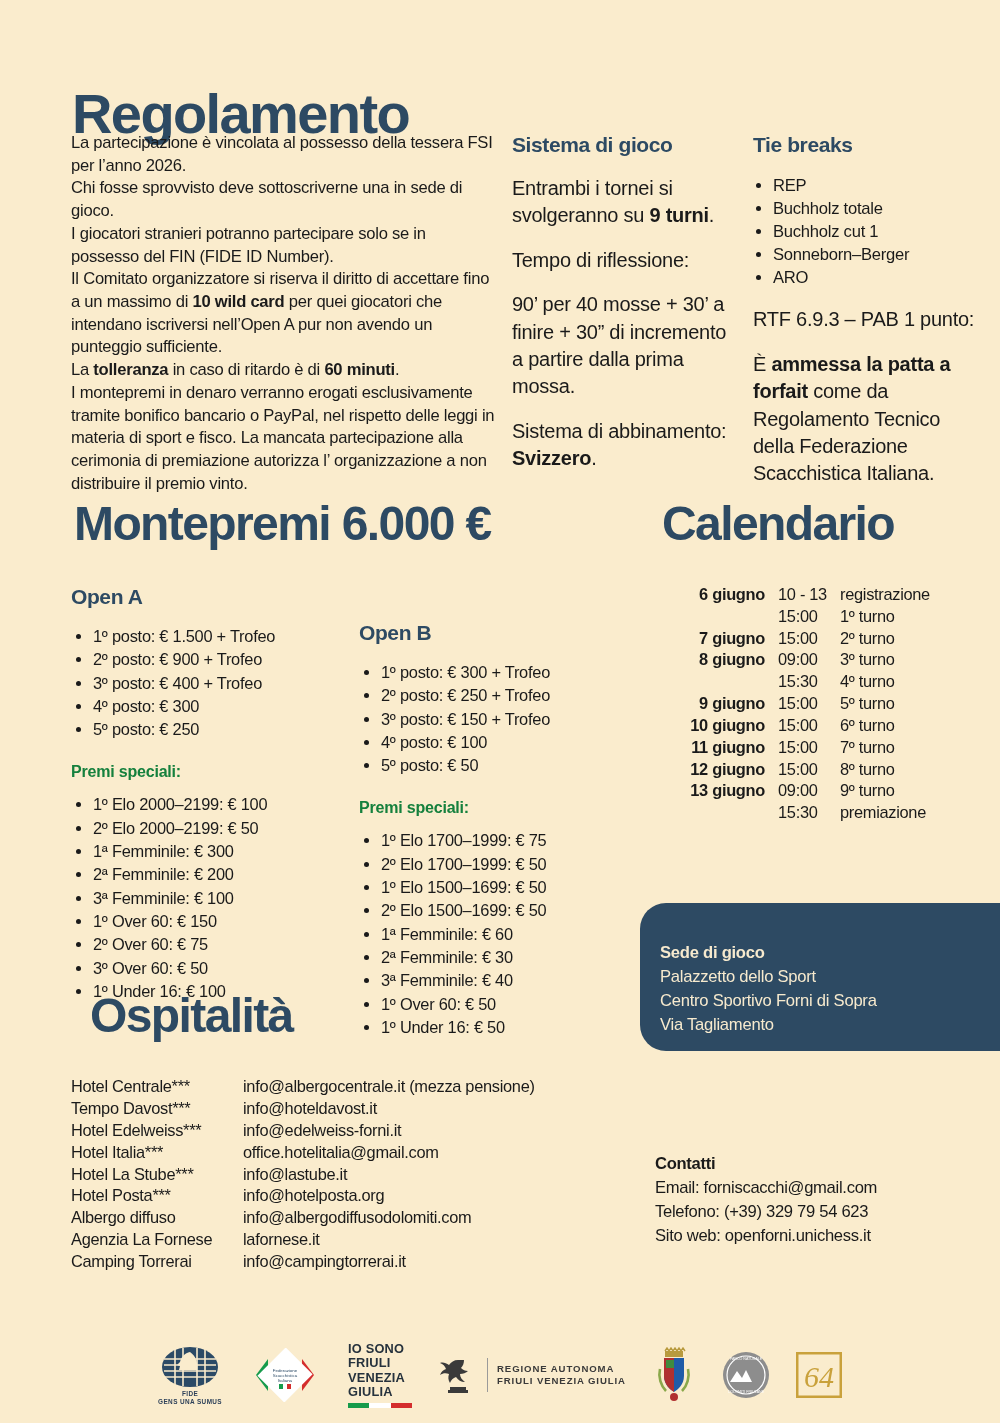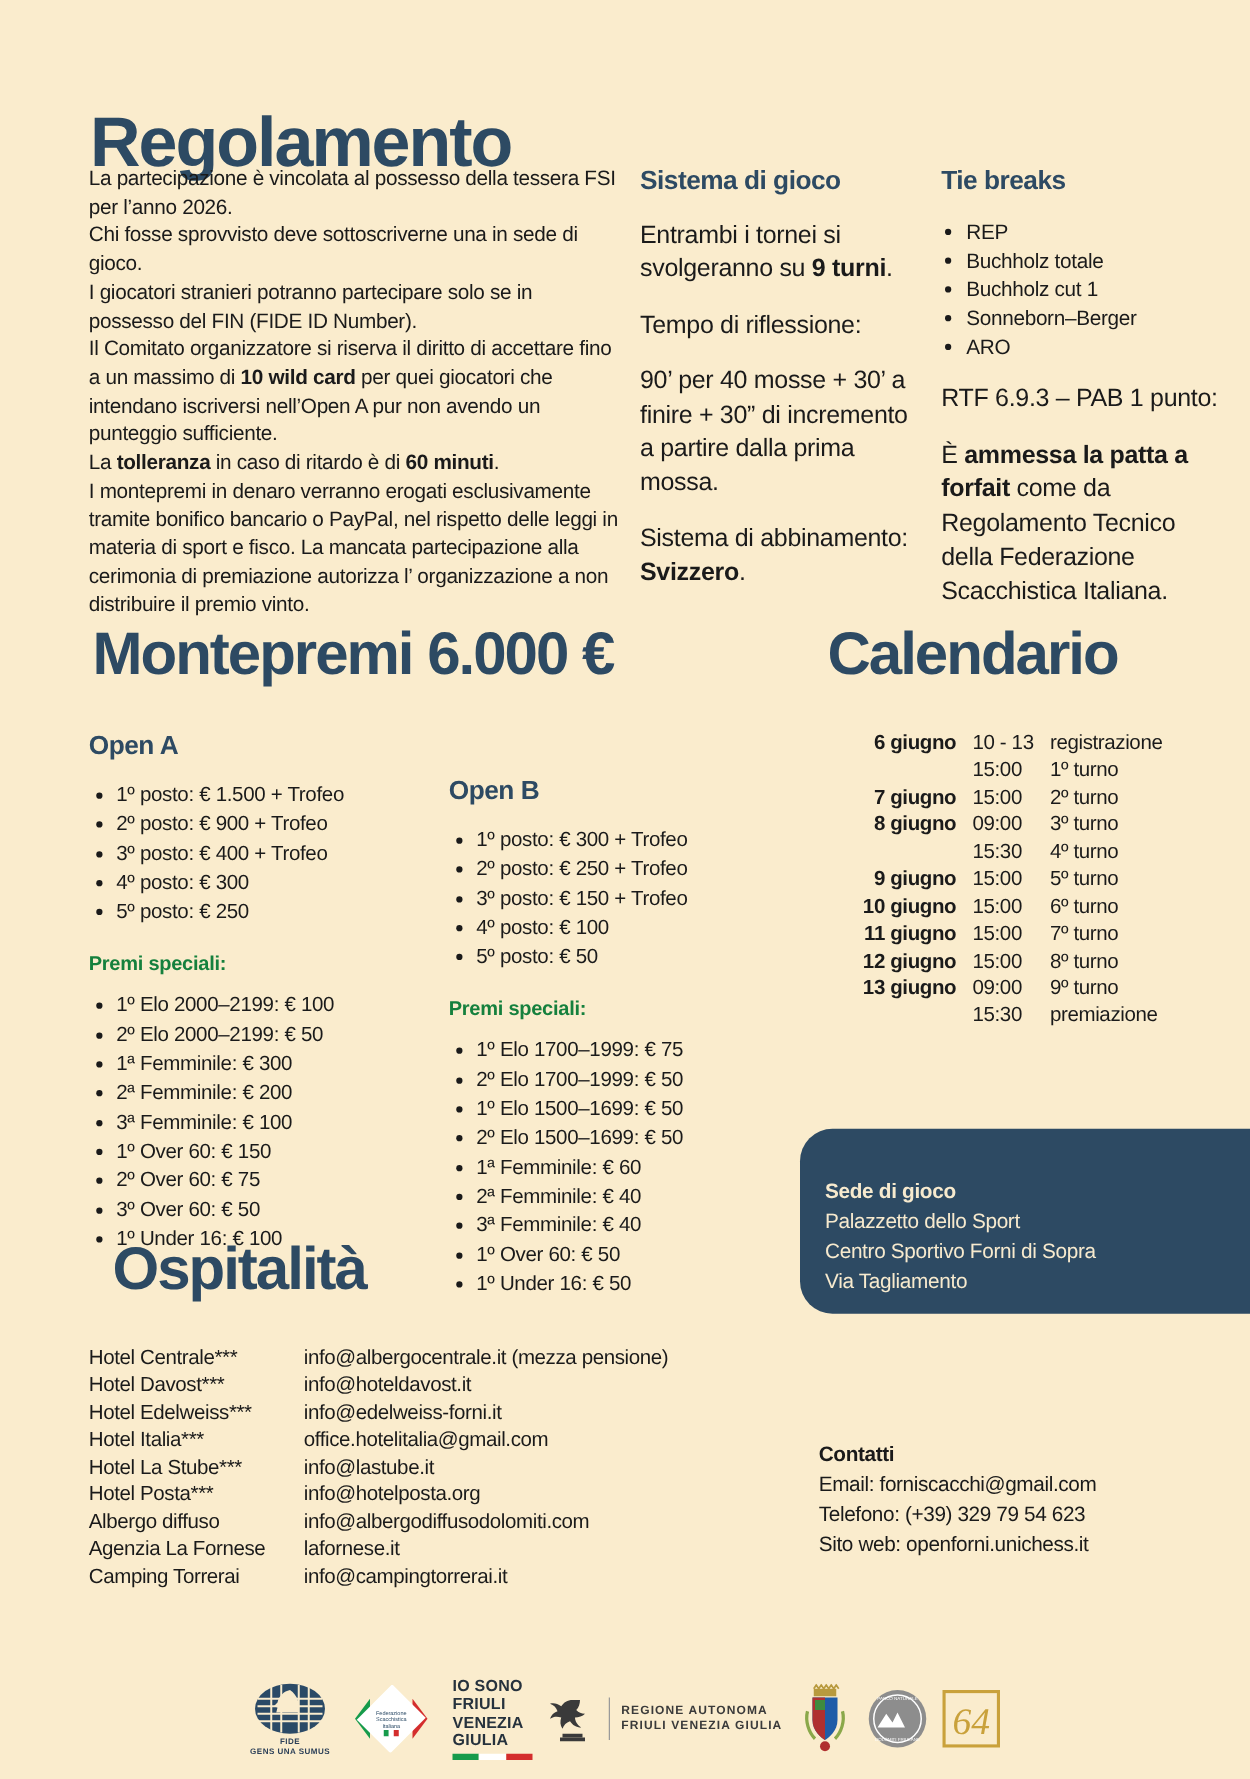--- a/index.html
+++ b/index.html
@@ -82,21 +82,21 @@
   .hosp td.n { width:172px; }
 
   
   .contacts { position:absolute; left:655px; top:1152px; }
   .contacts div { font-size:16.6px; line-height:1.45; letter-spacing:-0.3px; white-space:nowrap; }
   .contacts .ch { font-weight:bold; }
 
   
   .logos {
     position:absolute; left:0; top:1335px; width:1000px; height:80px;
-    display:flex; align-items:center; justify-content:center; gap:12px;
+    display:flex; align-items:center; justify-content:center; gap:26px;
   }
   .logo { display:flex; align-items:center; }
   .fide-wrap { flex-direction:column; align-items:center; gap:1px; }
   .fide-cap { font-size:6.4px; letter-spacing:0.4px; color:#2b3f58; font-weight:bold; }
   .fvg-text { font-size:12.8px; line-height:1.12; font-weight:bold; color:#26323d; letter-spacing:0.2px; }
   .fvg-bar { width:64px; height:5px; margin-top:4px; display:flex; }
   .fvg-bar i { flex:1; }
   .ra-text { font-size:9.6px; line-height:1.25; font-weight:bold; color:#3a3a3a; letter-spacing:0.9px; }
   .rule { width:1px; height:34px; background:#9a9a9a; margin:0 9px; }
 </style>
@@ -164,21 +164,21 @@
         <li>4º posto: € 100</li>
         <li>5º posto: € 50</li>
       </ul>
     <div class="minihead special-head">Premi speciali:</div>
     <ul class="prize-list">
         <li>1º Elo 1700–1999: € 75</li>
         <li>2º Elo 1700–1999: € 50</li>
         <li>1º Elo 1500–1699: € 50</li>
         <li>2º Elo 1500–1699: € 50</li>
         <li>1ª Femminile: € 60</li>
-        <li>2ª Femminile: € 40</li>
+        <li>2ª Femminile: € 30</li>
         <li>3ª Femminile: € 40</li>
         <li>1º Over 60: € 50</li>
         <li>1º Under 16: € 50</li>
       </ul>
   </div>
 
   <h1 class="bigtitle calendario">Calendario</h1>
   <div class="cal">
     <table>
         <tbody id="cal-body">
@@ -250,21 +250,21 @@
 
   <h1 class="bigtitle ospitalita">Ospitalità</h1>
   <div class="hosp">
     <table>
         <tbody id="hosp-body">
           <tr>
             <td class="n">Hotel Centrale***</td>
             <td>info@albergocentrale.it (mezza pensione)</td>
           </tr>
           <tr>
-            <td class="n">Hotel Davost***</td>
+            <td class="n">Tempo Davost***</td>
             <td>info@hoteldavost.it</td>
           </tr>
           <tr>
             <td class="n">Hotel Edelweiss***</td>
             <td>info@edelweiss-forni.it</td>
           </tr>
           <tr>
             <td class="n">Hotel Italia***</td>
             <td>office.hotelitalia@gmail.com</td>
           </tr>

